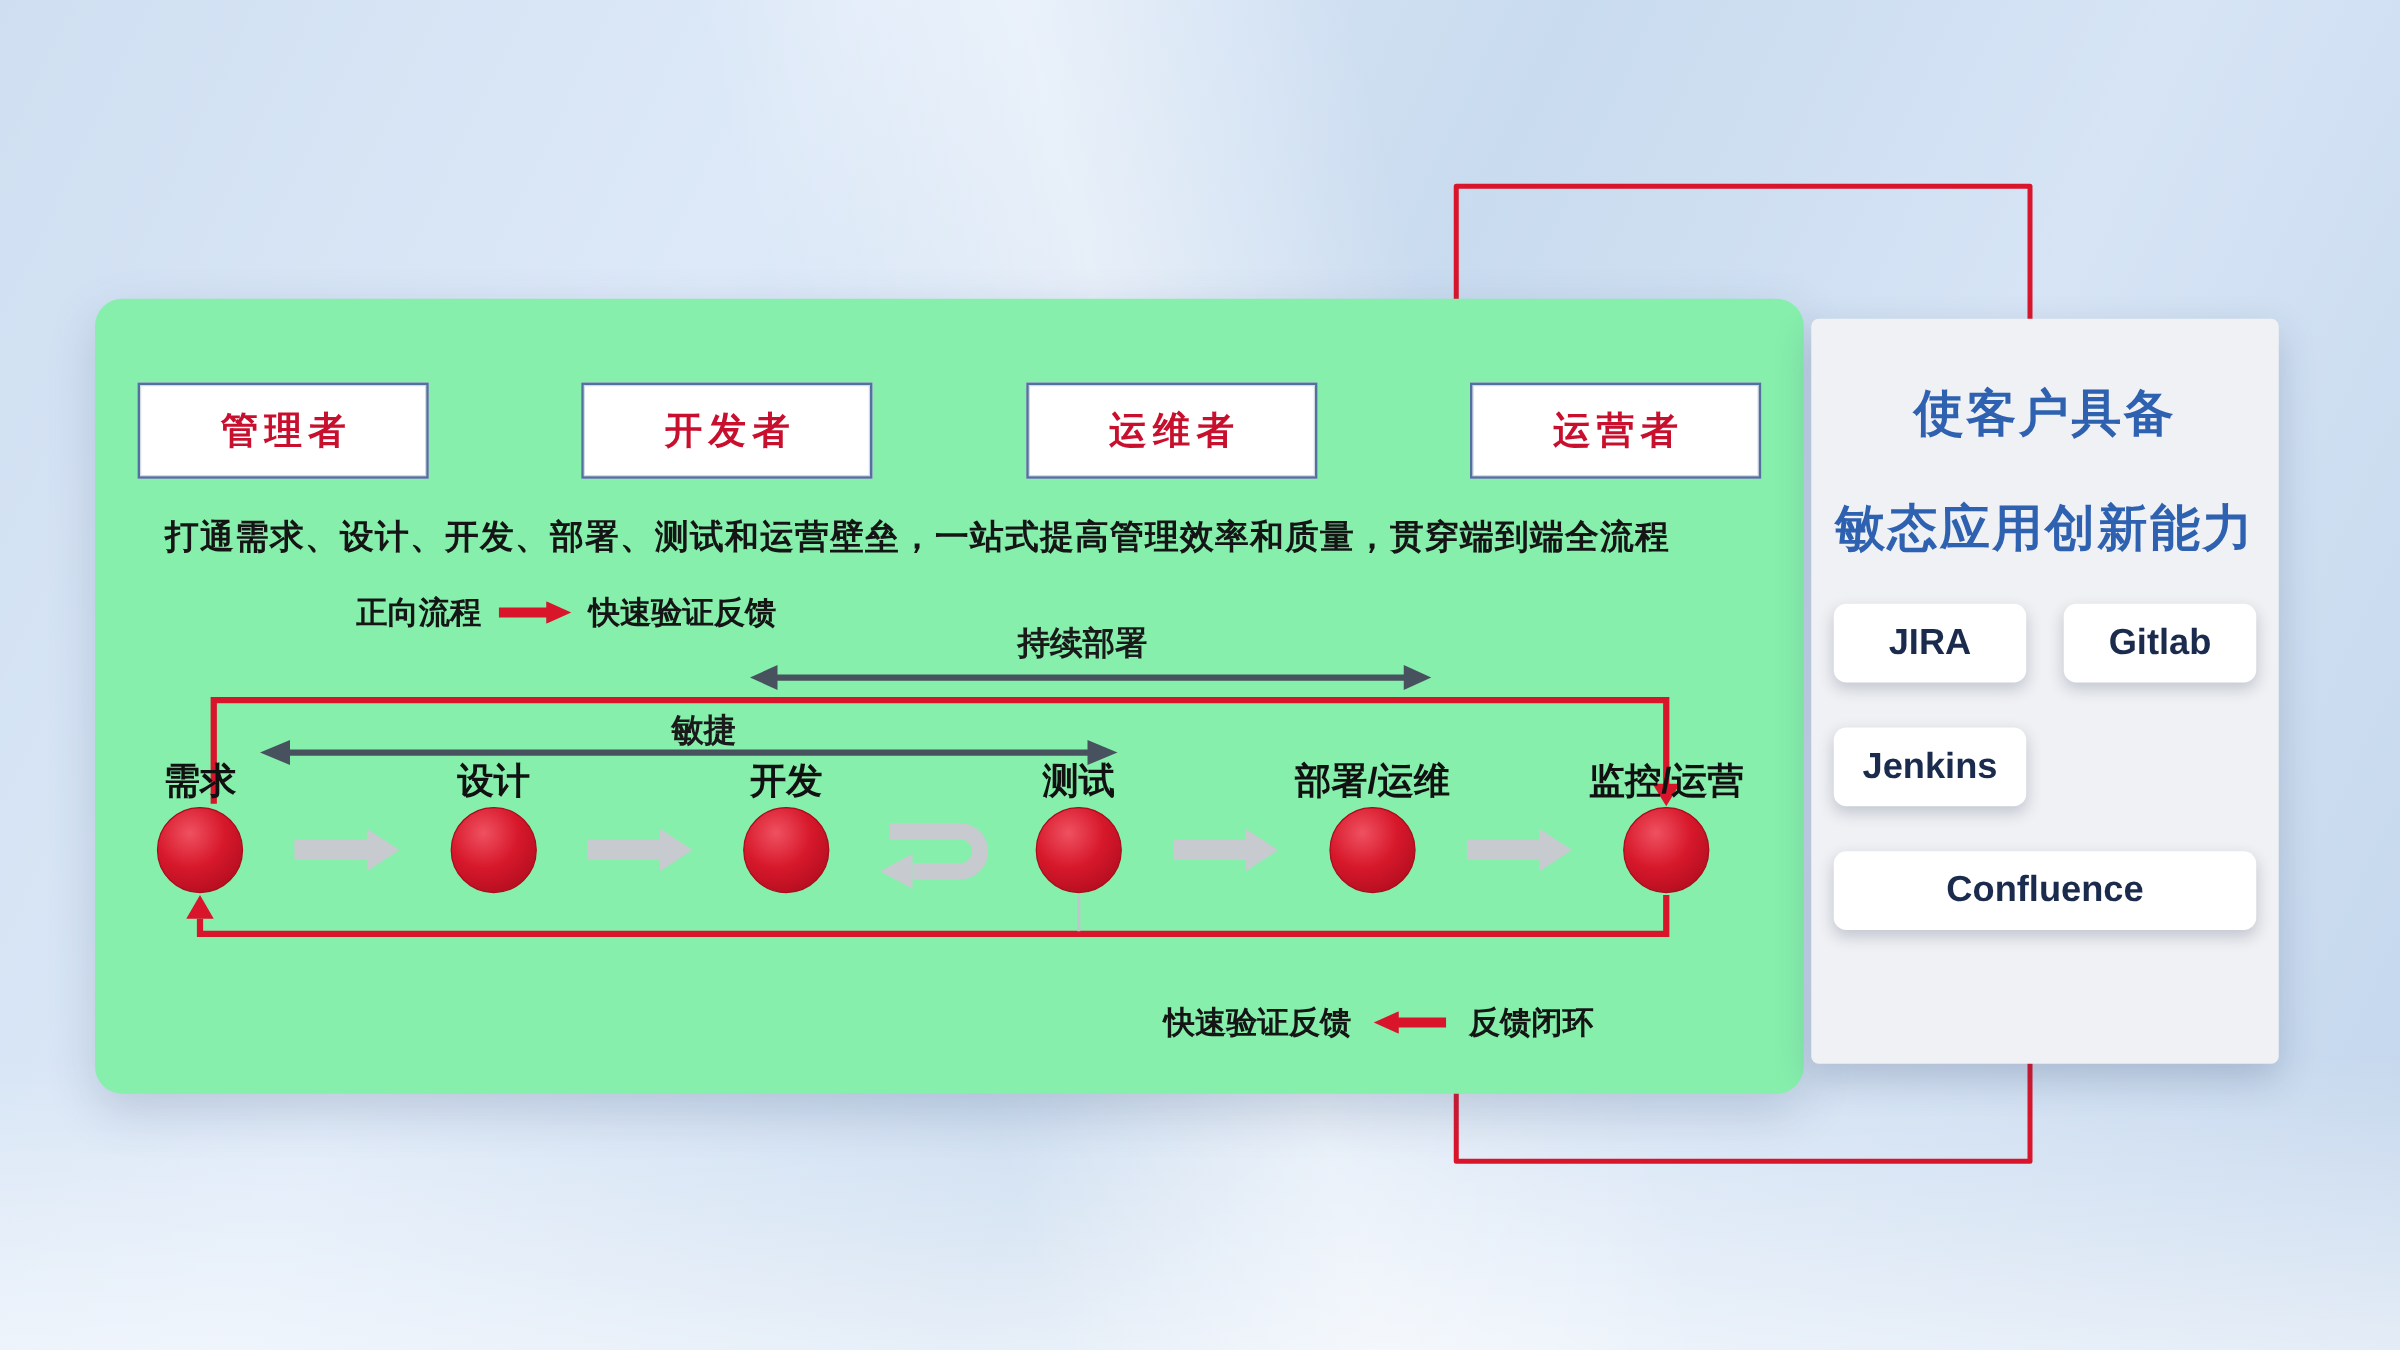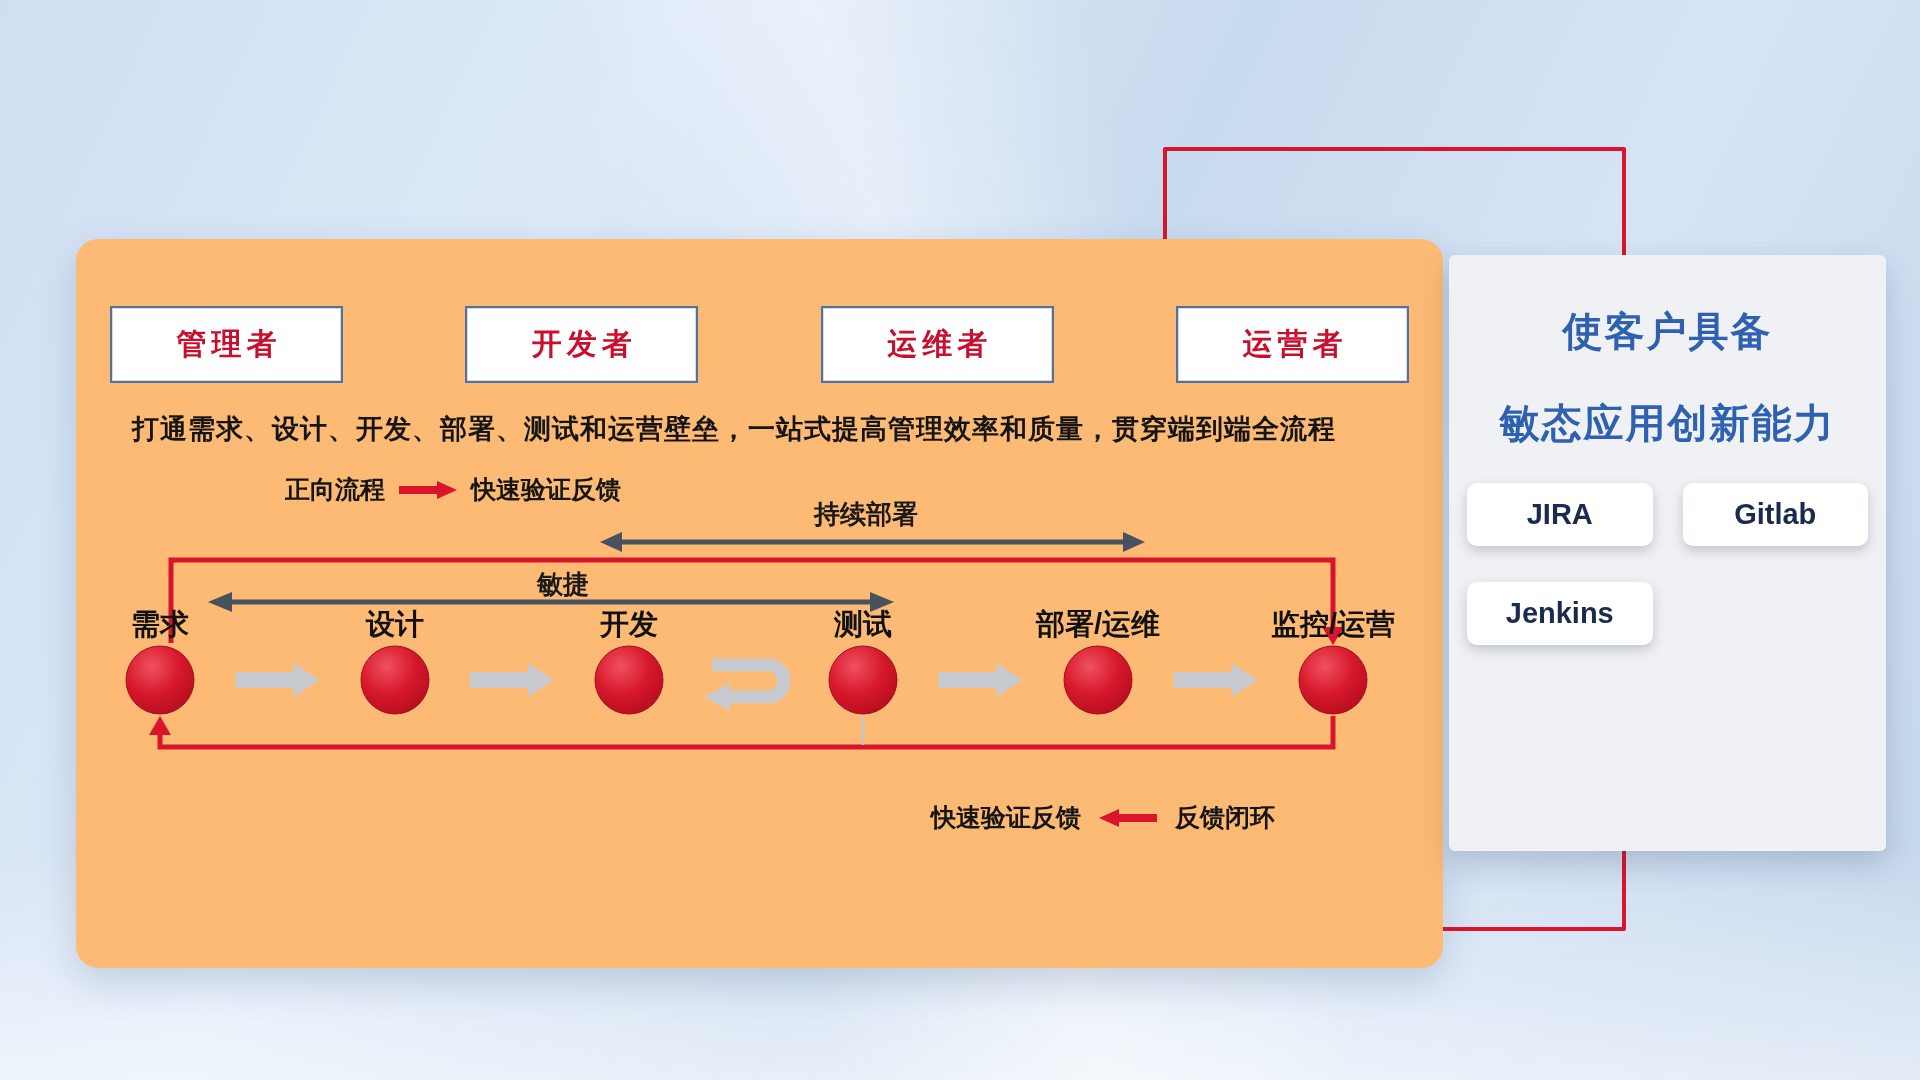--- a/index.html
+++ b/index.html
@@ -18,22 +18,22 @@
   }
 
   
   .red-frame {
     position: absolute; left: 1163px; top: 147px; width: 463px; height: 784px;
     border: 4px solid #d9152c; border-radius: 2px; z-index: 1;
   }
 
   
   .card {
-    position: absolute; left: 76px; top: 239px; width: 1367px; height: 729px;
-    background: #fdba74; border-radius: 22px;
+    position: absolute; left: 76px; top: 239px; width: 1367px; height: 636px;
+    background: #86efac; border-radius: 22px;
     box-shadow: 0 14px 38px rgba(50, 75, 115, 0.20);
     z-index: 2;
   }
 
   
   .roles {
     position: absolute; left: 34px; right: 34px; top: 67px;
     display: flex; justify-content: space-between;
   }
   .role-box {
@@ -68,21 +68,21 @@
     position: absolute; transform: translateX(-50%);
     font-size: 26px; font-weight: bold; color: #1a1a1a; white-space: nowrap;
   }
   .stage-label {
     position: absolute; top: 366px; transform: translateX(-50%);
     font-size: 29px; font-weight: bold; color: #111; white-space: nowrap;
   }
 
   
   .panel {
-    position: absolute; left: 1449px; top: 255px; width: 437px; height: 596px;
+    position: absolute; left: 1449px; top: 255px; width: 374px; height: 596px;
     background: #f0f1f4; border-radius: 6px;
     box-shadow: 0 12px 30px rgba(40, 60, 95, 0.22);
     z-index: 3;
   }
   .panel-title {
     padding-top: 30px; text-align: center;
     color: #2e62b0; font-weight: bold; font-size: 40px; line-height: 92px;
     letter-spacing: 2px;
   }
   .tools-grid {
@@ -192,14 +192,15 @@
 
 <div class="panel">
   <div class="panel-title">
     <div>使客户具备</div>
     <div>敏态应用创新能力</div>
   </div>
   <div class="tools-grid">
     <div class="tool-box">JIRA</div>
     <div class="tool-box">Gitlab</div>
     <div class="tool-box">Jenkins</div>
+    <div class="tool-box span2">Confluence</div>
   </div>
 </div>
 
 </body></html>

